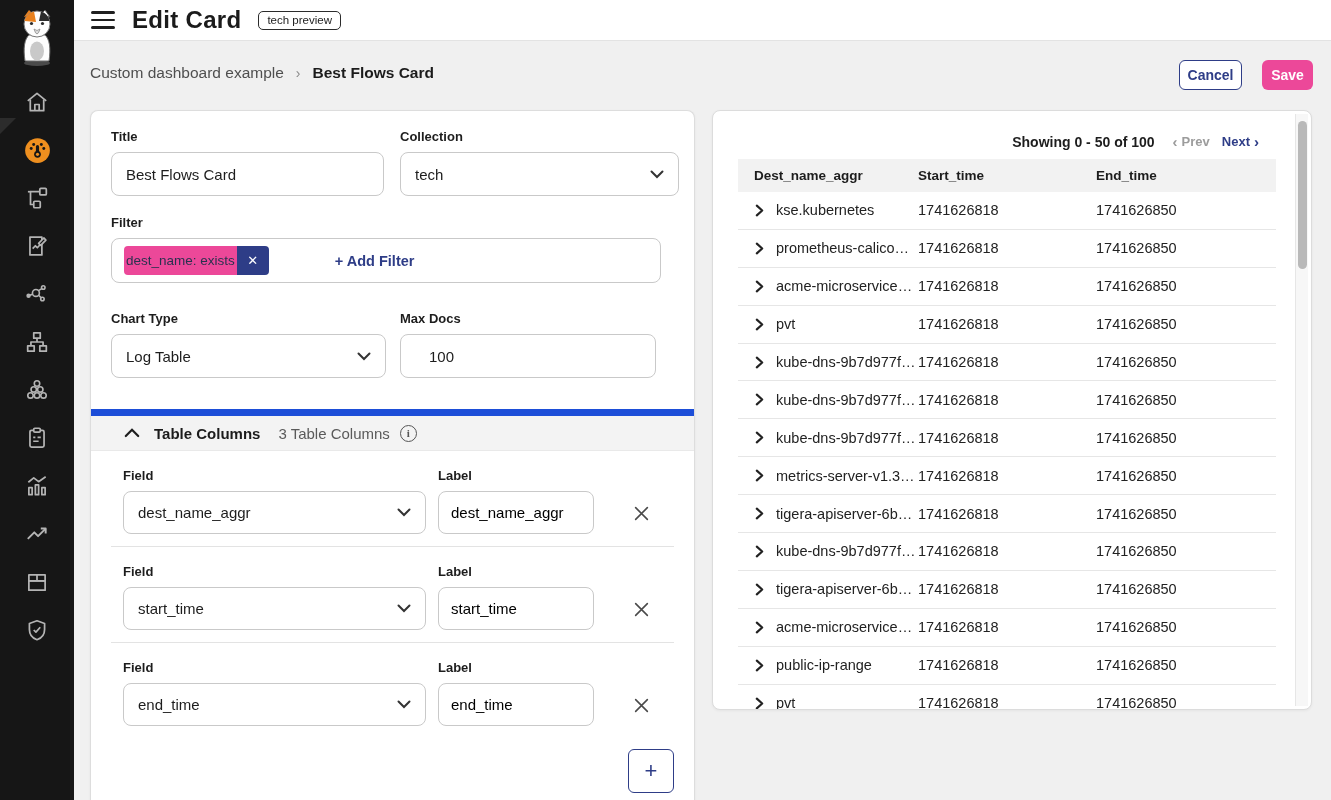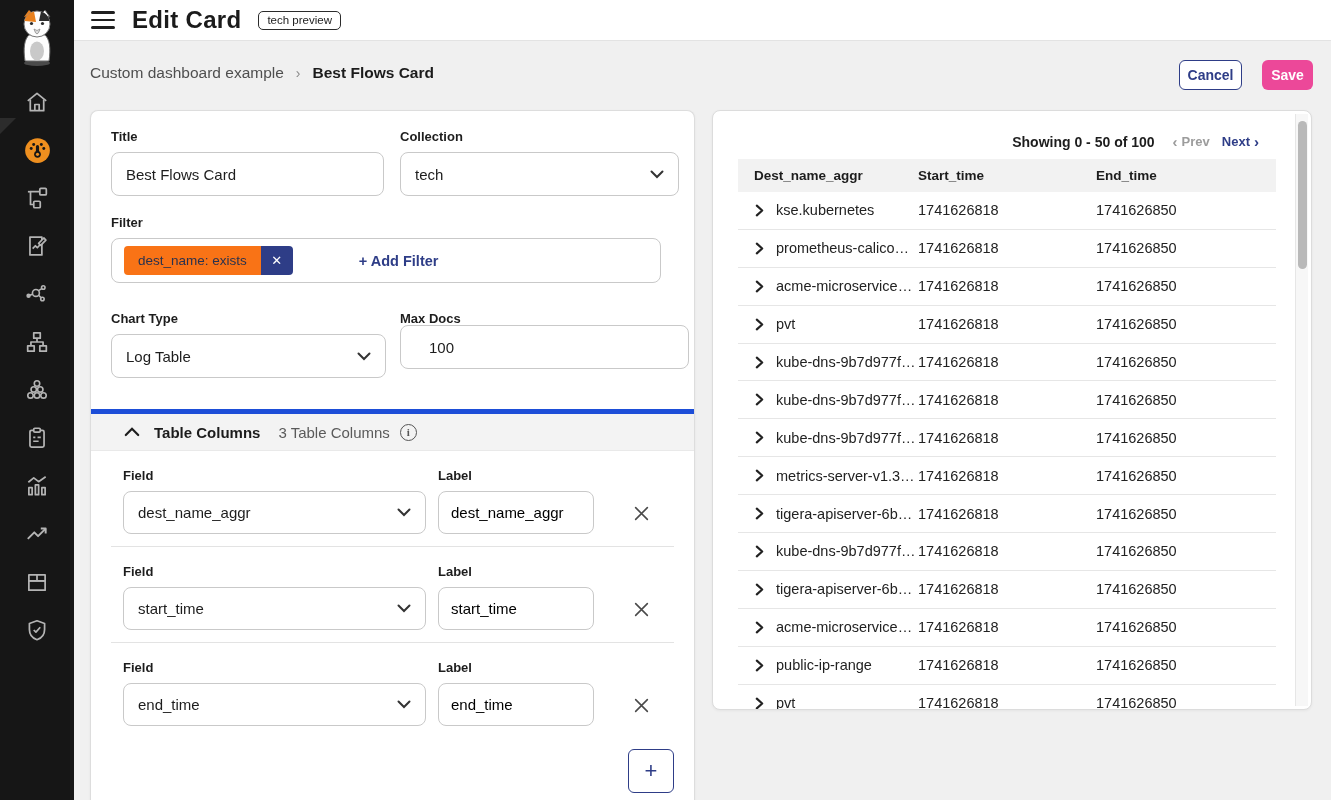--- a/index.html
+++ b/index.html
@@ -45,27 +45,27 @@
   .f-label { position:absolute; font-size:13px; font-weight:700; color:#1d1d1d; }
   .f-box { position:absolute; height:44px; border:1px solid #c9c9c9; border-radius:8px; background:#fff;
     font-size:15px; color:#1d1d1d; display:flex; align-items:center; padding:0 14px; }
   input.f-box { font-family:inherit; outline:none; }
   .f-select { justify-content:space-between; cursor:pointer; }
   .chev-down svg { display:block; }
 
   .filter-box { position:absolute; left:20px; top:127px; width:550px; height:45px; border:1px solid #c9c9c9;
     border-radius:8px; display:flex; align-items:center; padding:0 12px; }
   .chip { display:flex; height:29px; font-size:13.5px; cursor:default; }
-  .chip-label { background:#f97316; color:#29324f; display:flex; align-items:center; padding:0 14px; border-radius:4px 0 0 4px; }
+  .chip-label { background:#ec4899; color:#29324f; display:flex; align-items:center; padding:0 2px; border-radius:4px 0 0 4px; }
   .chip-x { width:32px; background:#2e3d87; color:#fff; border:none; border-radius:0 4px 4px 0;
     font-size:13px; display:flex; align-items:center; justify-content:center; cursor:pointer; }
   .add-filter { margin-left:66px; color:#2e3d87; font-size:14.5px; font-weight:600; cursor:pointer; }
 
   .section-head { position:absolute; left:0; top:298px; width:603px; height:42px; background:#f3f3f3;
-    border-top:5px solid #1d4ed8; border-bottom:1px solid #e9e9e9; display:flex; align-items:center; cursor:pointer; }
+    border-top:7px solid #1d4ed8; border-bottom:1px solid #e9e9e9; display:flex; align-items:center; cursor:pointer; }
   .sec-chev { margin-left:33px; display:flex; }
   .sec-title { margin-left:14px; font-size:15px; font-weight:700; color:#1b1b1b; }
   .sec-count { margin-left:18px; font-size:15px; color:#5a5a5a; }
   .info-i { margin-left:10px; width:17px; height:17px; border:1.4px solid #555; border-radius:50%;
     color:#555; font-size:11px; font-weight:700; display:flex; align-items:center; justify-content:center; font-family:"Liberation Serif", serif; }
 
   #column-rows { position:absolute; left:0; top:340px; width:477px; }
   .col-row { position:relative; height:96px; }
   .col-row.divided { border-bottom:1px solid #e3e3e3; width:563px; margin-left:20px; }
   .col-row .lab-field { position:absolute; left:32px; top:17px; font-size:13px; font-weight:700; }
@@ -266,21 +266,21 @@
     <div class="f-box f-select" style="left:20px; top:223px; width:275px">
       <span>Log Table</span>
       <span class="chev-down">
         <svg width="14" height="9" viewBox="0 0 14 9" fill="none" stroke="#333" stroke-width="2" stroke-linecap="round">
             <path d="M1.5 1.5 L7 7 L12.5 1.5"></path>
           </svg>
       </span>
     </div>
 
     <div class="f-label" style="left:309px; top:200px">Max Docs</div>
-    <input class="f-box" style="left: 309px; top: 214px; width: 289px; padding-left: 28px;" value="100">
+    <input class="f-box" style="left: 309px; top: 223px; width: 256px; padding-left: 28px;" value="100">
 
     <div class="section-head">
       <span class="sec-chev">
         <svg width="16" height="10" viewBox="0 0 16 10" fill="none" stroke="#1d1d1d" stroke-width="2.2" stroke-linecap="round">
             <path d="M1.8 8 L8 1.8 L14.2 8"></path>
           </svg>
       </span>
       <span class="sec-title">Table Columns</span>
       <span class="sec-count">3 Table Columns</span>
       <span class="info-i">i</span>

